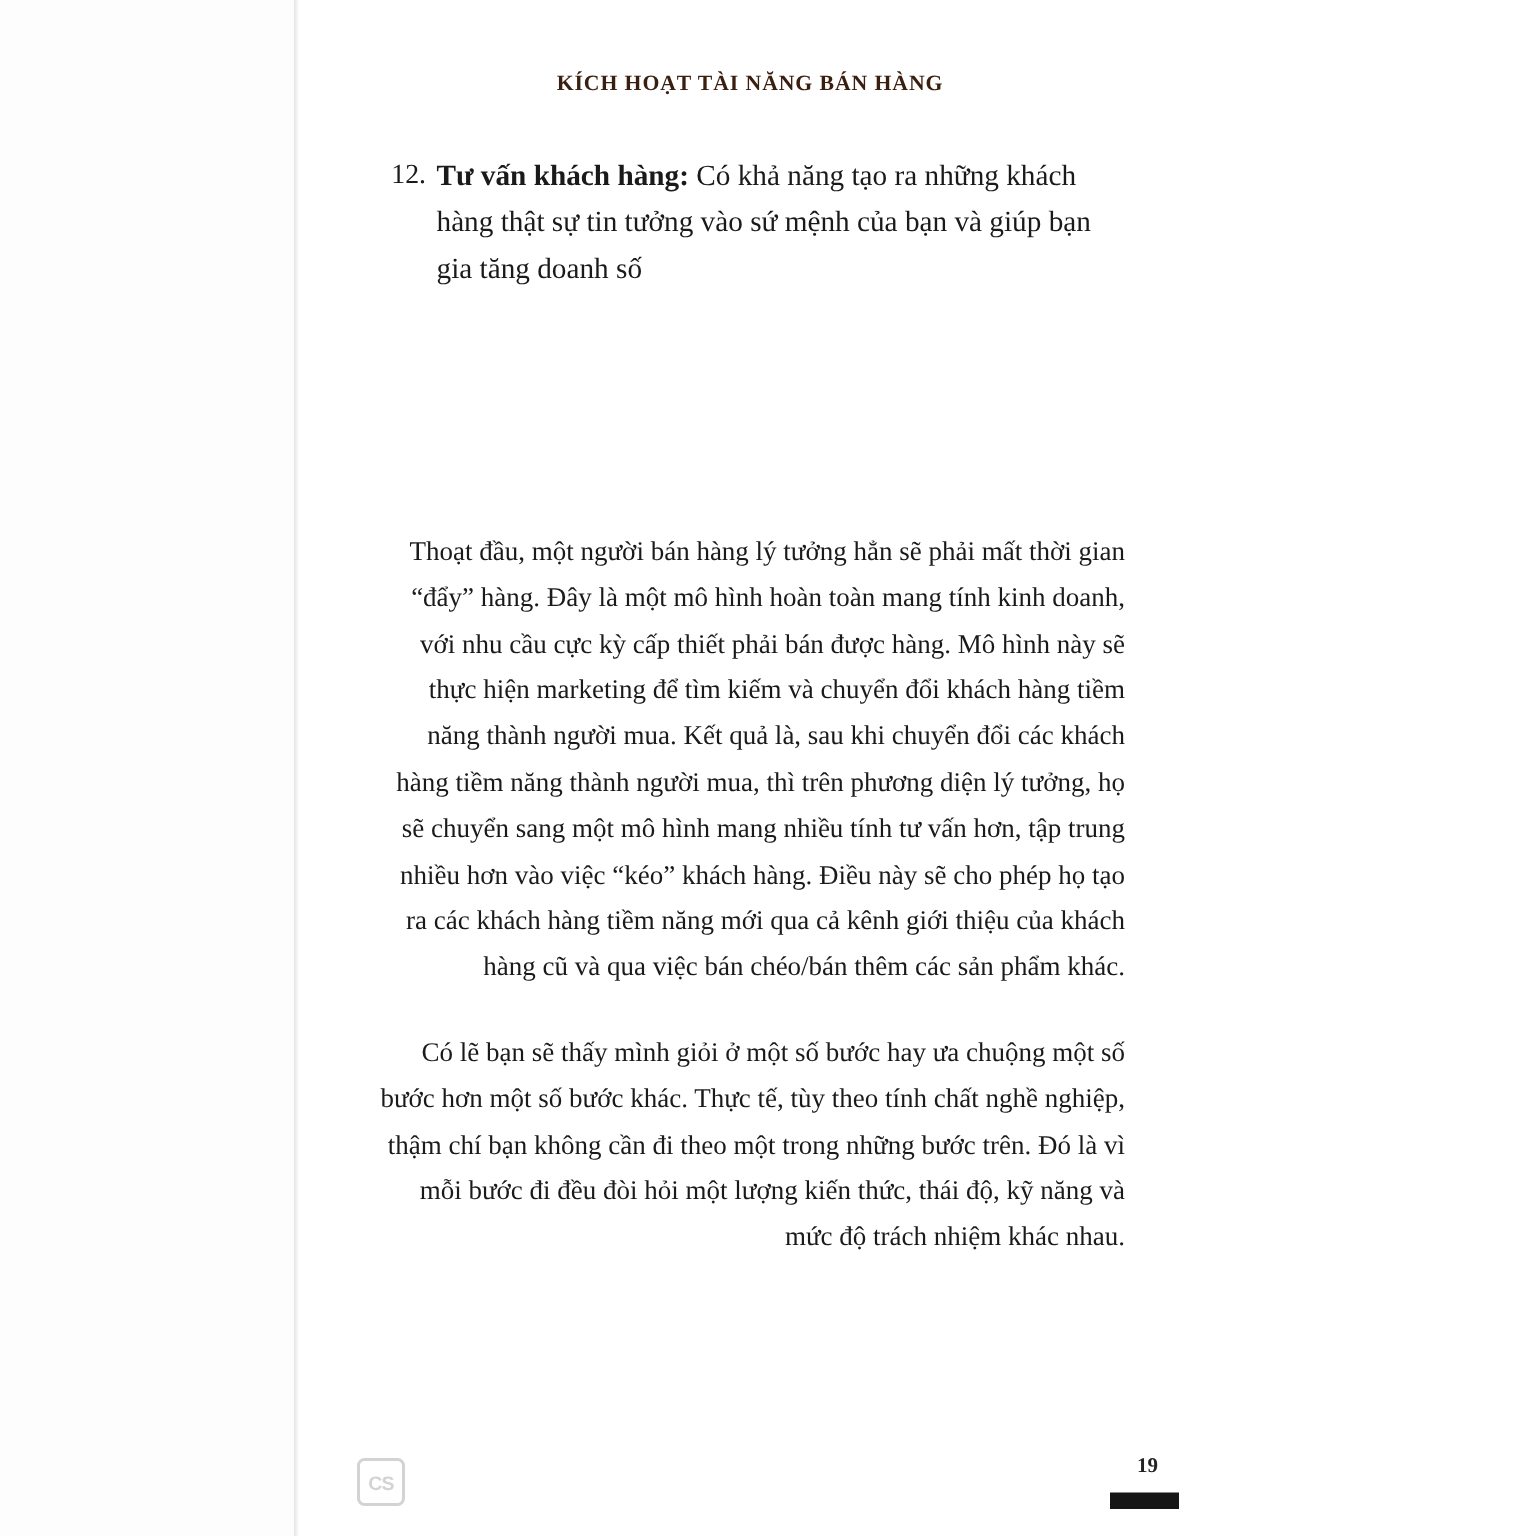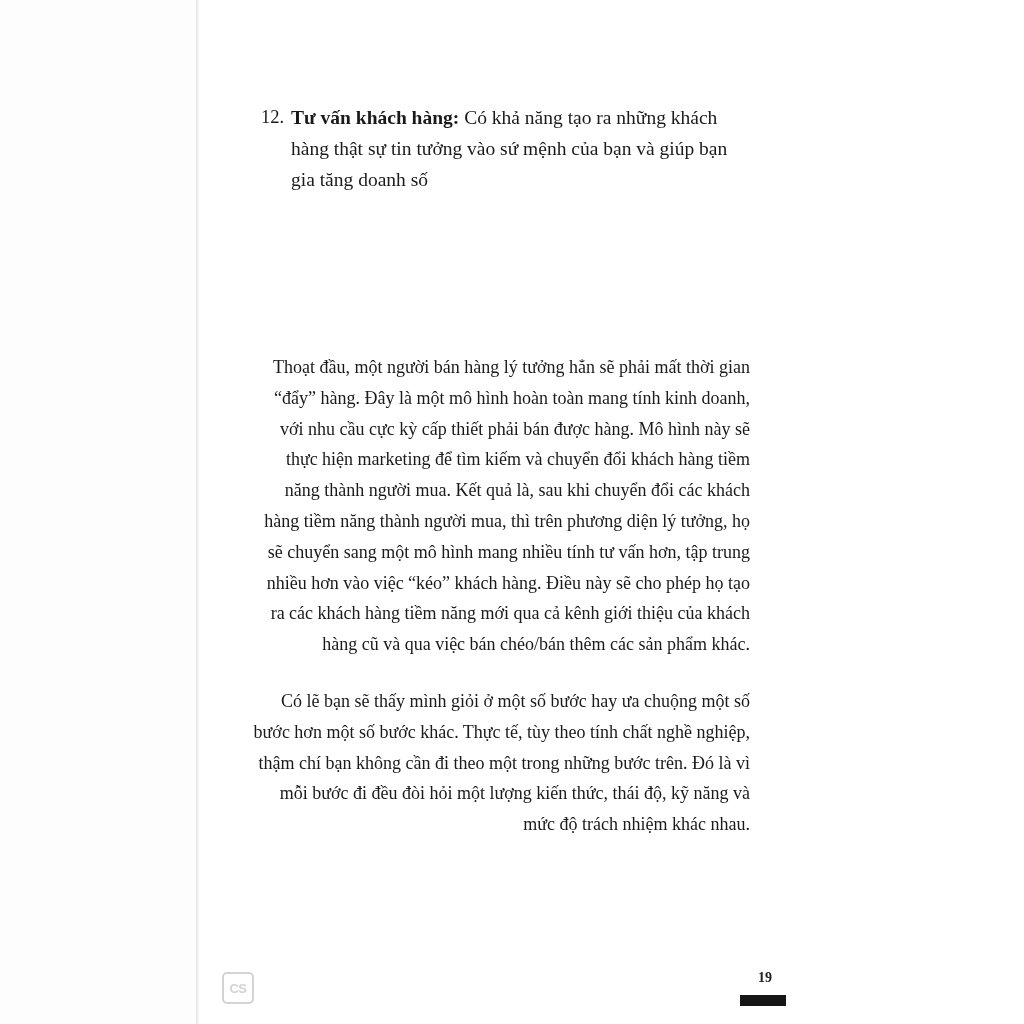--- a/index.html
+++ b/index.html
@@ -114,21 +114,21 @@
     right: 238px;
     bottom: 18px;
     width: 46px;
     height: 11px;
     background: #161616;
   }
 
   
   .watermark {
     position: absolute;
-    left: 222px;
+    left: 238px;
     bottom: 20px;
     display: flex;
     align-items: flex-end;
     gap: 11px;
     opacity: 0.62;
   }
   .wm-logo {
     width: 28px;
     height: 28px;
     border: 2.5px solid #b9b9b9;
@@ -150,20 +150,21 @@
   }
 </style>
 </head>
 <body>
 
 <div class="page">
 
   <div class="scan-edge-outer"></div>
   <div class="scan-edge-left"></div>
 
+  <div class="running-head">KÍCH HOẠT TÀI NĂNG BÁN HÀNG</div>
 
   <div class="list">
 
 
 
     <div class="list-item">
       <div class="list-num">12.</div>
       <div class="list-body"><span class="term">Tư vấn khách hàng:</span><span> Có khả năng tạo ra những khách hàng thật sự tin tưởng vào sứ mệnh của bạn và giúp bạn gia tăng doanh số</span></div>
     </div>
 

